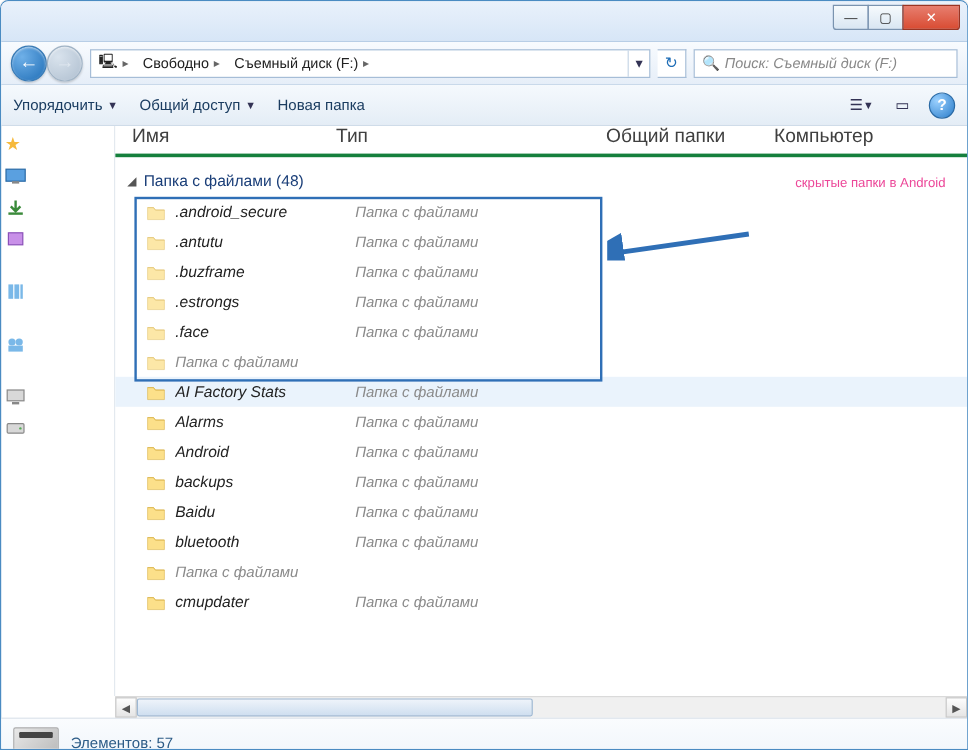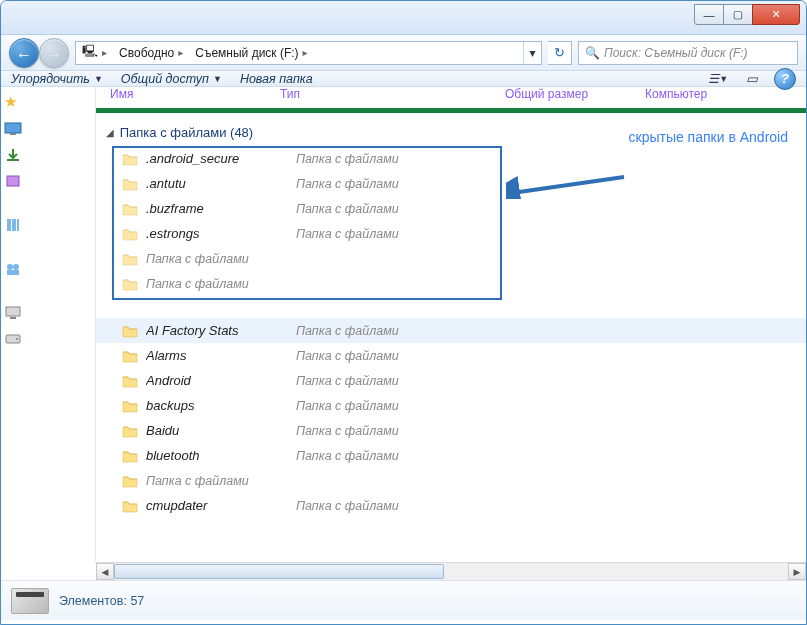--- a/index.html
+++ b/index.html
@@ -43,57 +43,57 @@
   .bc-seg { padding: 0 6px; display:flex; align-items:center; gap:4px; height:100%;}
   .bc-sep { color:#666; font-size:10px; }
   .bc-drop { width:18px; border-left:1px solid #c7d6e6; height:100%; display:flex;align-items:center;justify-content:center;color:#335;}
   .refresh { width:24px; height:24px; border:1px solid #a6bdd7; border-left:none; background:#fff; display:flex;align-items:center;justify-content:center;color:#1e6db6;font-size:13px;}
   .search {
     width: 220px; height: 24px; border:1px solid #a6bdd7; background:#fff; display:flex; align-items:center;
     font-size: 12px; color:#888; font-style:italic; padding:0 6px; gap:4px;
   }
   .search .sicon{color:#1e6db6; font-style:normal; font-size:12px;}
   .toolbar {
-    height: 16px; background: linear-gradient(#f5f9fd,#e4edf6);
+    height: 34px; background: linear-gradient(#f5f9fd,#e4edf6);
     border-bottom:1px solid #cfdce9;
-    display:flex; align-items:center; padding:0 10px; gap:18px; font-size:12.5px; color:#1a3c60;font-style:italic;
+    display:flex; align-items:center; padding:0 10px; gap:18px; font-size:12.5px; color:#1a3c60;
   }
   .tb-item{display:flex;align-items:center;gap:4px;}
   .tb-drop{font-size:9px;color:#335;}
   .tb-right{margin-left:auto; display:flex; gap:10px;}
   .tb-iconbtn{width:24px;height:22px;display:flex;align-items:center;justify-content:center;color:#335;border:1px solid transparent;border-radius:2px;}
   .tb-help{width:22px;height:22px;background:radial-gradient(circle at 30% 30%,#9bd1ff,#2a7cc9);border-radius:50%;color:#fff;font-weight:bold;display:flex;align-items:center;justify-content:center;font-size:13px;border:1px solid #2a6aa5;}
   .body{display:flex; height:calc(100% - 34px - 36px - 34px - 40px - 4px);}
   .sidebar{width:95px; border-right:1px solid #e3e9ef; padding:6px 3px; display:flex;flex-direction:column;gap:10px;align-items:flex-start;}
   .fav{display:flex;gap:3px;align-items:center;}
   .star{color:#f6b93b;font-size:15px;}
   .side-ico{width:18px;height:16px;display:flex;align-items:center;justify-content:center;font-size:14px;}
   .content{flex:1; position:relative; overflow:hidden;}
-  .headers{height:26px; border-bottom:5px solid #15803d; display:flex; font-size:12px; color:#8b5cf6; padding-left:14px;}
+  .headers{height:26px; border-bottom:3px solid #15803d; display:flex; font-size:16px; color:#404040; padding-left:14px;}
   .col-name{width:170px;}
   .col-type{width:225px;}
   .col-size{width:140px;}
   .col-free{flex:1;}
   .group{font-size:13px; color:#1a3e78; margin:12px 0 6px 10px; display:flex;align-items:center;gap:6px;}
   .tri{font-size:10px;color:#555;}
   .filelist{position:relative;font-style:italic;}
   .row{
     display:flex; align-items:center; height:25px; font-size:13px; color:#222; padding-left:26px;
   }
   .row .ficon{width:18px;height:16px;margin-right:6px;display:inline-flex;align-items:center;}
   .row .fname{width:150px; white-space:nowrap; overflow:hidden;}
   .row .ftype{color:#8a8a8a; font-size:12.5px;}
   .folder-svg{fill:#fce08a;stroke:#d9b24a;stroke-width:0.5;}
   .highlight-box{
     position:absolute; border:2px solid #2f6fb6; left:16px; top:0px; width:390px; height:154px;
     pointer-events:none;
   }
-  .row.selected{background:#eaf3fc;margin-top:22px;}
+  .row.selected{background:#eaf3fc;}
   .annotation{
-    position:absolute; right:18px; top:42px; font-size:14px; color:#3b82f6;
+    position:absolute; right:18px; top:42px; font-size:11px; color:#ec4899;
   }
   .arrow{
     position:absolute; left:410px; top:86px; width:120px; height:26px;
   }
   .scroll-h{height:18px;background:#f0f0f0;border-top:1px solid #dadada;margin:0 0 0 95px;display:flex;}
   .scroll-h .btn{width:18px;background:linear-gradient(#fdfdfd,#e5e5e5);border:1px solid #c9c9c9;display:flex;align-items:center;justify-content:center;font-size:9px;color:#555;}
   .scroll-h .track{flex:1;position:relative;}
   .scroll-h .thumb{position:absolute;left:0;top:1px;bottom:1px;width:330px;background:linear-gradient(#eef3fa,#cfdff0);border:1px solid #9eb8d3;border-radius:2px;}
   .status{
     height:40px; border-top:1px solid #dbe3ec; display:flex; align-items:center; gap:10px; padding:0 10px;
@@ -225,21 +225,21 @@
             <rect x="1" y="2" width="14" height="8" fill="#d8d8d8" stroke="#888" rx="1"></rect>
             <circle cx="12" cy="6" r="1" fill="#5a5"></circle>
           </svg>
         </div>
     </div>
 
     <div class="content">
       <div class="headers">
         <div class="col-name">Имя</div>
         <div class="col-type">Тип</div>
-        <div class="col-size">Общий размер</div>
+        <div class="col-size">Общий папки</div>
         <div class="col-free">Компьютер</div>
       </div>
 
       <div class="group">
         <span class="tri">◢</span>
         <span>Папка с файлами (48)</span>
       </div>
 
       <div class="filelist" id="filelist">
         <div class="highlight-box"></div>
@@ -283,20 +283,21 @@
             <span class="fname">.estrongs</span>
             <span class="ftype">Папка с файлами</span>
           </div>
           <div class="row">
             <span class="ficon" style="opacity:0.75">
               <svg width="16" height="14" viewBox="0 0 16 14">
                 <path class="folder-svg" d="M1 3 h5 l1.5 2 H15 v8 H1 z"></path>
                 <path d="M1 3 h5 l1.5 2 H15" fill="none" stroke="#d9b24a" stroke-width="0.6"></path>
               </svg>
             </span>
+            <span class="fname">.face</span>
             <span class="ftype">Папка с файлами</span>
           </div>
           <div class="row">
             <span class="ficon" style="opacity:0.75">
               <svg width="16" height="14" viewBox="0 0 16 14">
                 <path class="folder-svg" d="M1 3 h5 l1.5 2 H15 v8 H1 z"></path>
                 <path d="M1 3 h5 l1.5 2 H15" fill="none" stroke="#d9b24a" stroke-width="0.6"></path>
               </svg>
             </span>
             <span class="ftype">Папка с файлами</span>

